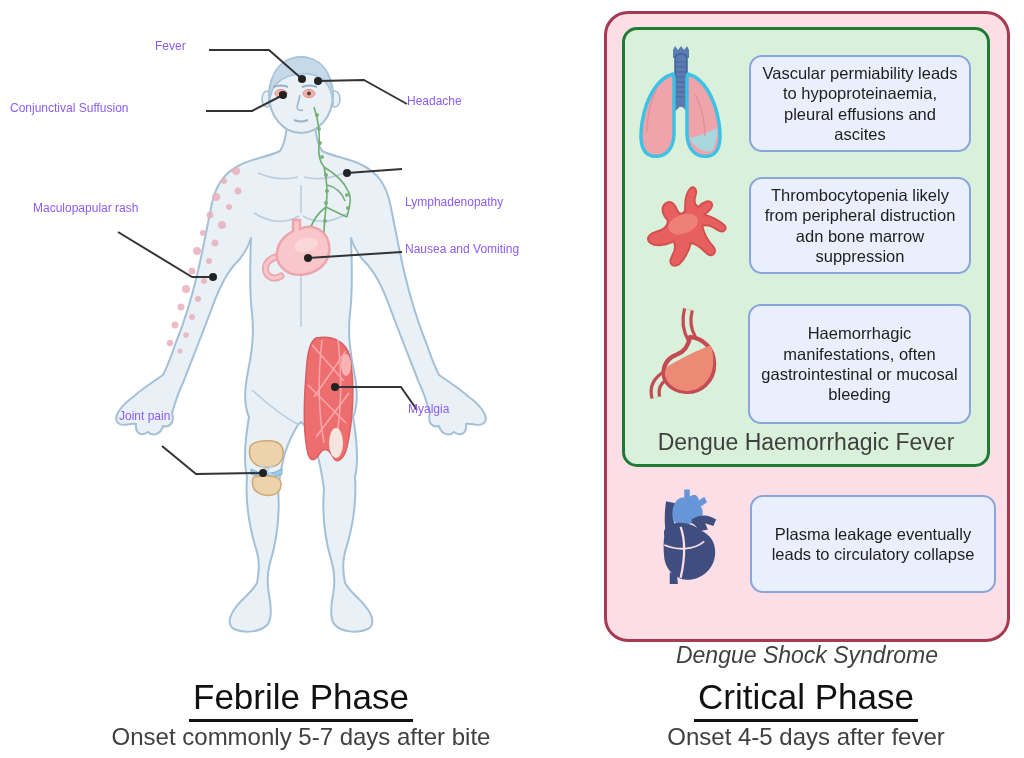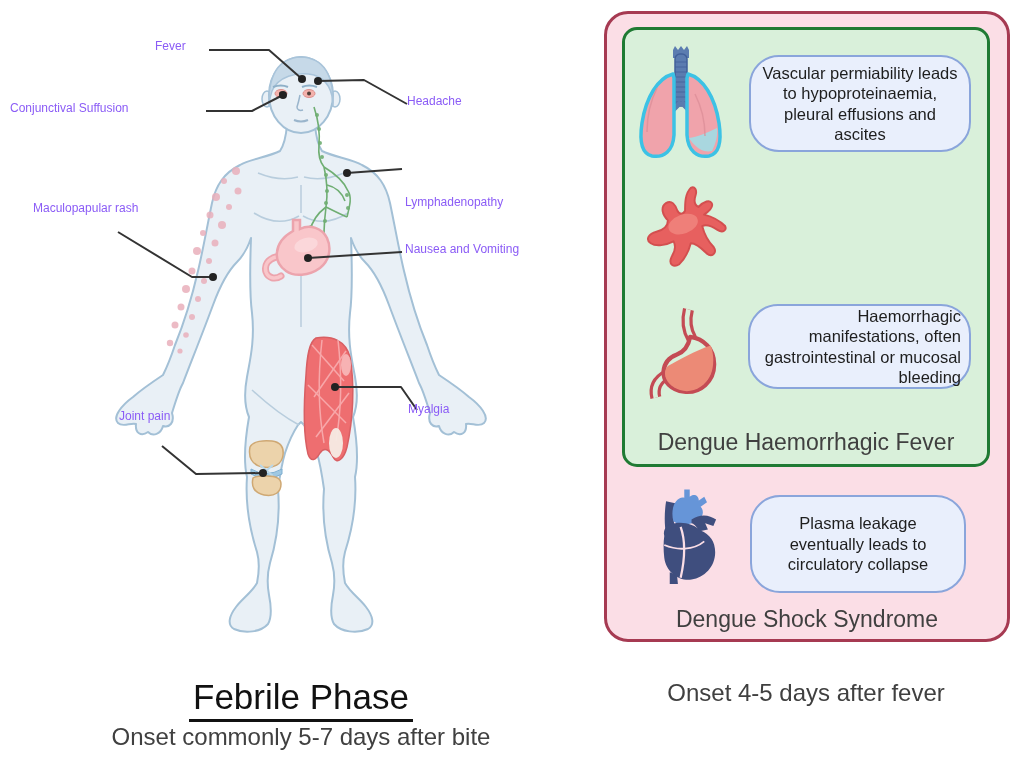--- a/index.html
+++ b/index.html
@@ -16,21 +16,21 @@
   
   #critical-panel{
     position:absolute;left:604px;top:11px;width:406px;height:631px;
     background:#fbdee6;border:3px solid #a63a52;border-radius:24px;box-sizing:border-box;
   }
   #dhf-box{
     position:absolute;left:15px;top:13px;width:368px;height:440px;
     background:#d9f0da;border:3px solid #1f7a33;border-radius:15px;box-sizing:border-box;
   }
   .info-box{
-    position:absolute;background:#e9effc;border:2.5px solid #8aa5db;border-radius:30px;
+    position:absolute;background:#e9effc;border:2.5px solid #8aa5db;border-radius:13px;
     box-sizing:border-box;display:flex;align-items:center;justify-content:center;
     text-align:center;font-size:16.5px;line-height:1.24;color:#1e1e1e;padding:6px 8px;
   }
   .panel-caption{
     position:absolute;left:0;width:100%;text-align:center;font-size:23px;color:#404040;
   }
   
   .phase-block{position:absolute;text-align:center;}
   .phase-title{
     display:inline-block;font-size:35px;color:#111;line-height:1.1;
@@ -291,60 +291,64 @@
       <div class="abs" style="left:18px;top:156px;width:86px;height:82px;">
         <svg width="86" height="82" viewBox="0 0 90 86">
           <path d="M 50,2 C 54,0 57,4 55,10 C 53,16 54,20 58,22 C 64,16 70,14 72,18 C 74,22 70,26 64,30
                    C 72,32 80,36 86,42 C 88,46 84,50 78,46 C 72,42 66,40 62,42 C 64,50 68,58 74,64
                    C 78,70 72,76 66,70 C 60,64 54,60 50,60 C 48,68 44,76 38,82 C 32,86 26,82 30,74
                    C 34,68 34,62 32,58 C 24,62 14,64 8,60 C 2,56 6,50 14,48 C 22,46 26,42 26,36
                    C 20,30 18,22 24,18 C 30,14 34,20 36,26 C 38,30 42,30 44,26 C 44,18 44,8 50,2 Z" fill="#e7605f" stroke="#d34f4f" stroke-width="2" stroke-linejoin="round"></path>
           <ellipse cx="42" cy="40" rx="16" ry="10" fill="#f29087" opacity="0.65" transform="rotate(-20 42 40)"></ellipse>
         </svg>
       </div>
+      <div class="info-box" style="left:124px;top:147px;width:222px;height:97px;">
+        <span>Thrombocytopenia likely from peripheral distruction adn bone marrow suppression</span>
+      </div>
 
       <div class="abs" style="left:14px;top:276px;width:92px;height:96px;">
         <svg width="92" height="96" viewBox="0 0 92 112">
           <path d="M 50,4 C 47,16 48,28 54,38" fill="none" stroke="#c44b54" stroke-width="13"></path>
           <path d="M 50,4 C 47,16 48,28 54,38" fill="none" stroke="#d9f0da" stroke-width="5.5"></path>
           <path d="M 25,80 C 14,86 9,95 12,107" fill="none" stroke="#c44b54" stroke-width="13"></path>
           <path d="M 25,80 C 14,86 9,95 12,107" fill="none" stroke="#d9f0da" stroke-width="5.5"></path>
           <path d="M 52,36 C 68,38 80,50 80,68 C 80,88 64,102 45,100 C 30,98 20,88 21,76
                    C 22,66 28,60 36,57 C 44,54 50,47 52,36 Z" fill="#d9f0da" stroke="#c44b54" stroke-width="5" stroke-linejoin="round"></path>
           <path d="M 26,70 C 40,62 58,52 76,46 C 80,56 80,70 76,80 C 70,94 56,101 44,99
                    C 33,97 25,90 23,82 C 22,77 23,73 26,70 Z" fill="#ec8a76"></path>
         </svg>
       </div>
-      <div class="info-box" style="left:123px;top:274px;width:223px;height:85px;text-align:right;">
+      <div class="info-box" style="left:123px;top:274px;width:223px;height:120px;">
         <span>Haemorrhagic manifestations, often gastrointestinal or mucosal bleeding</span>
       </div>
 
       <div class="panel-caption" style="top:399px;">Dengue Haemorrhagic Fever</div>
     </div>
 
     <div class="abs" style="left:47px;top:471px;width:66px;height:100px;">
       <svg width="66" height="100" viewBox="0 0 70 110">
         <path d="M 12,18 C 10,30 10,44 12,54 L 22,52 C 20,42 20,30 22,20 Z" fill="#3f4e7e"></path>
         <path d="M 20,40 C 16,24 24,12 32,14 L 32,5 L 38,5 L 38,13 C 42,9 48,11 48,17 L 54,13 L 57,19 L 50,24
                  C 54,28 53,35 48,38 C 40,44 28,46 20,40 Z" fill="#6695d8"></path>
         <path d="M 40,38 C 50,31 60,33 67,38 L 64,45 L 55,42 L 58,49 L 49,51 C 45,45 42,42 40,42 Z" fill="#3f4e7e"></path>
         <path d="M 16,96 L 16,109 L 25,109 L 24,99 Z" fill="#3f4e7e"></path>
         <path d="M 10,56 C 8,48 14,42 22,42 C 32,40 44,44 50,50 C 60,54 66,62 66,74
                  C 66,90 54,102 40,104 C 26,106 12,96 10,80 C 9,71 9,63 10,56 Z" fill="#3f4e7e"></path>
         <path d="M 28,46 C 33,60 33,80 28,102" stroke="#fbdee6" stroke-width="2.5" fill="none"></path>
         <path d="M 10,66 C 24,72 42,72 54,62" stroke="#fbdee6" stroke-width="2" fill="none"></path>
       </svg>
     </div>
-    <div class="info-box" style="left:143px;top:481px;width:216px;height:98px;">
+    <div class="info-box" style="left:143px;top:481px;width:246px;height:98px;">
       <span>Plasma leakage eventually leads to circulatory collapse</span>
     </div>
-    <div class="panel-caption" style="top:592px;">Dengue Shock Syndrome</div>
+    <div class="panel-caption" style="top:628px;font-style:italic;">Dengue Shock Syndrome</div>
   </div>
 
   <div class="phase-block" style="left:96px;top:678px;width:410px;">
     <div class="phase-title">Febrile Phase</div>
     <div class="phase-sub">Onset commonly 5-7 days after bite</div>
   </div>
   <div class="phase-block" style="left:606px;top:678px;width:400px;">
+    <div class="phase-title">Critical Phase</div>
     <div class="phase-sub">Onset 4-5 days after fever</div>
   </div>
 
 </div>
 
 </body></html>

